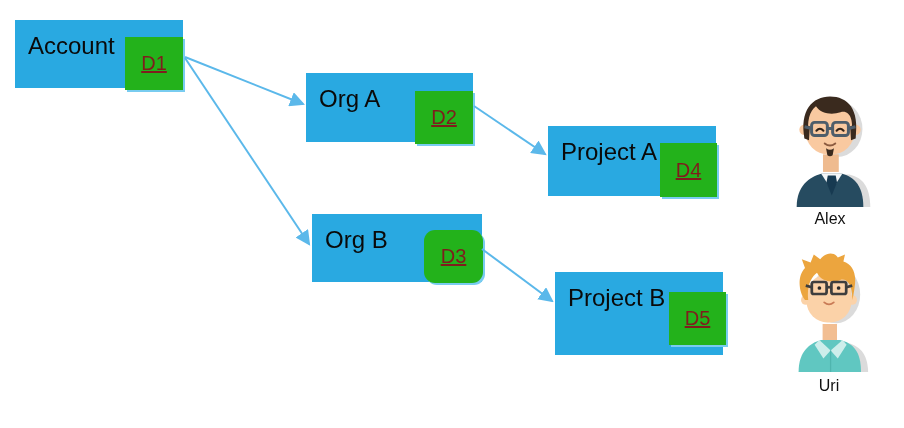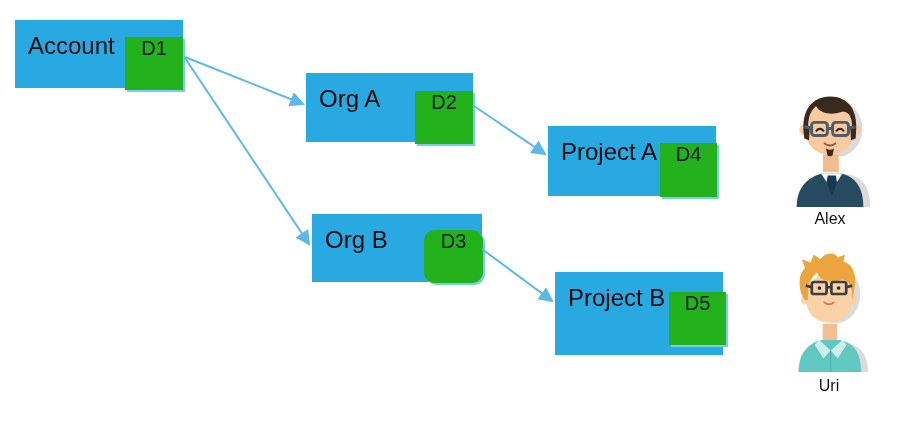--- a/index.html
+++ b/index.html
@@ -5,22 +5,22 @@
   html,body{margin:0;padding:0;background:#ffffff;}
   #canvas{
     position:relative;width:904px;height:428px;background:#ffffff;overflow:hidden;
     font-family:"Liberation Sans","DejaVu Sans",sans-serif;color:#0a0a0a;
   }
   .node{
     position:absolute;background:#29a9e1;box-sizing:border-box;
     padding:12px 0 0 13px;font-size:24px;line-height:1.2;color:#0a0a0a;z-index:2;
   }
   .badge{
-    position:absolute;background:#23b21b;display:flex;align-items:flex-start;justify-content:center;
-    font-size:20px;color:#0f172a;z-index:3;box-shadow:2px 2px 0 0 #79ccf0;
+    position:absolute;background:#23b21b;display:flex;align-items:center;justify-content:center;
+    font-size:20px;color:#7f1d1d;z-index:3;box-shadow:2px 2px 0 0 #79ccf0;text-decoration:underline;
   }
   #edges{position:absolute;left:0;top:0;width:904px;height:428px;z-index:4;pointer-events:none;}
   .user{position:absolute;z-index:2;}
   .user-name{position:absolute;text-align:center;font-size:16px;color:#111;z-index:2;}
 </style>
 </head>
 <body>
 
 <div id="canvas">
 

